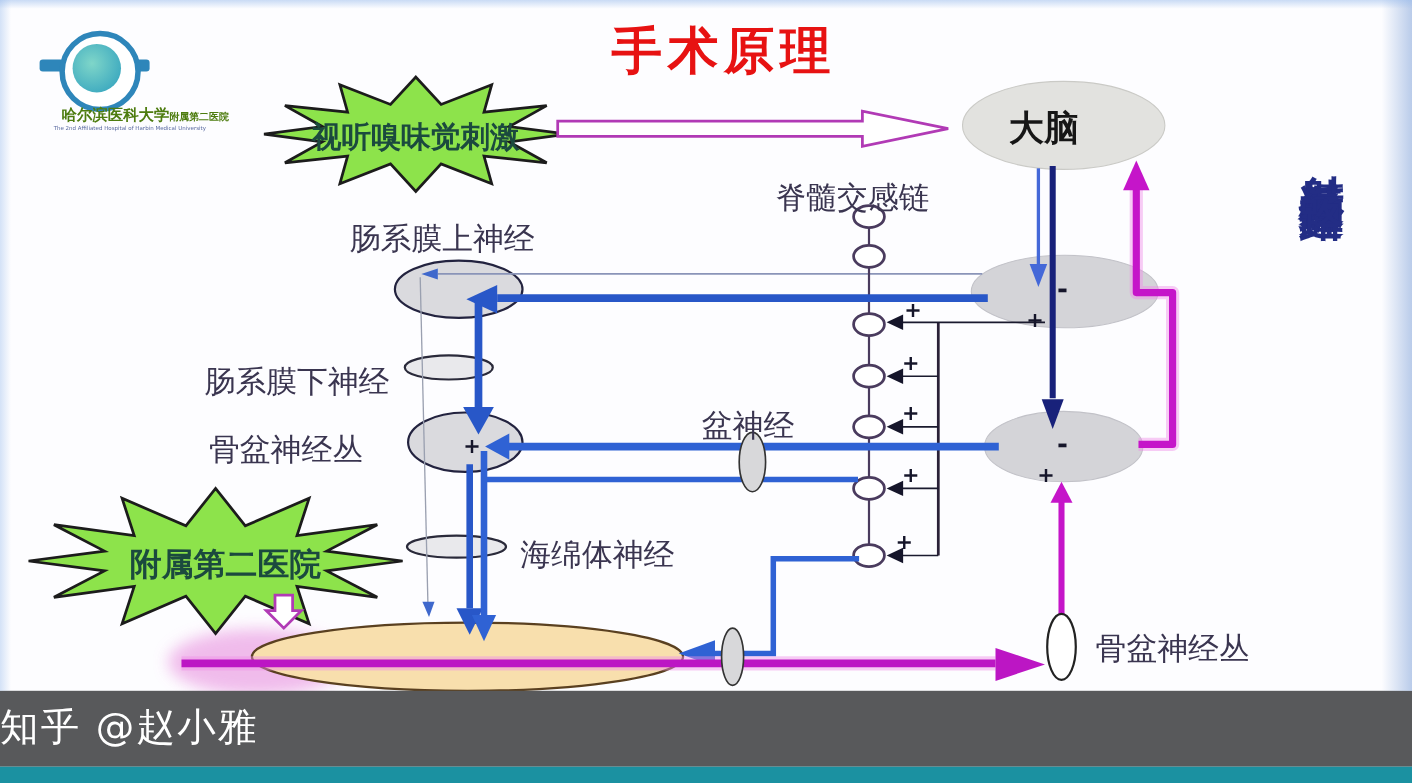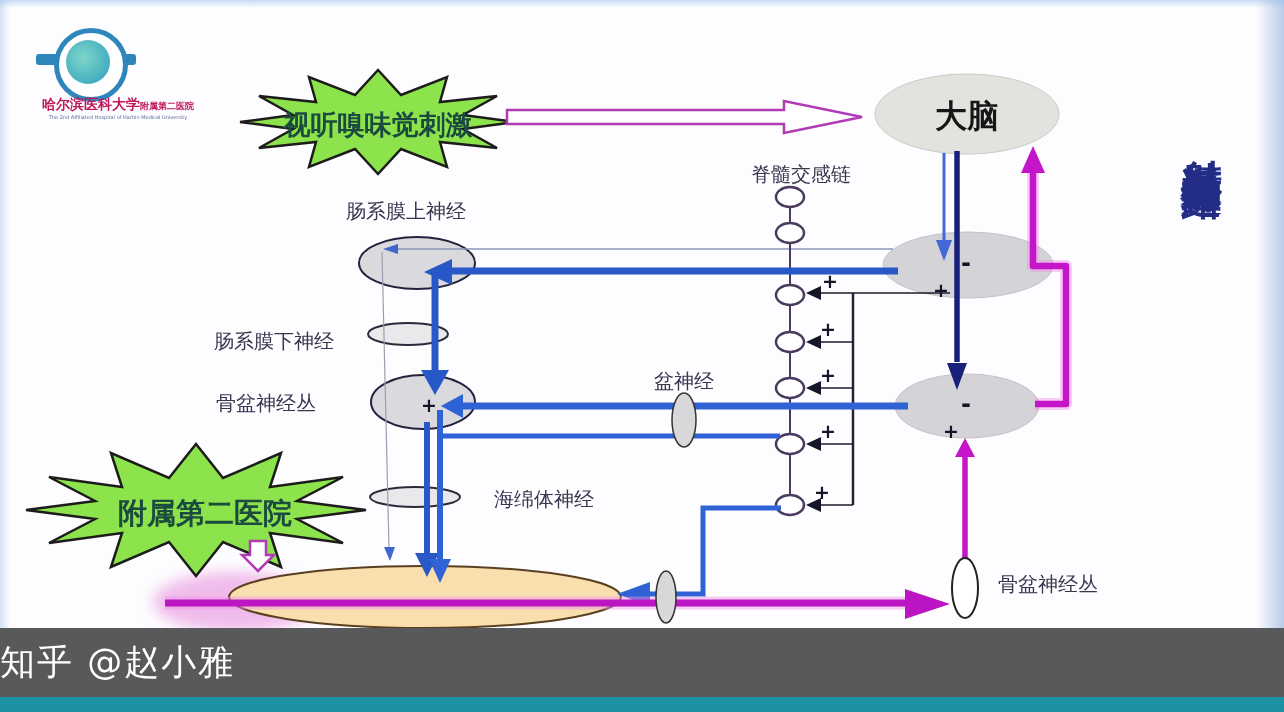--- a/index.html
+++ b/index.html
@@ -8,40 +8,40 @@
   .edge-right{position:absolute;right:0;top:0;width:28px;height:628px;
       background:linear-gradient(to left, rgba(128,162,216,.55), rgba(128,162,216,0));}
   .edge-top{position:absolute;left:0;top:0;width:100%;height:8px;
       background:linear-gradient(to bottom, rgba(150,185,235,.5), rgba(150,185,235,0));}
   .edge-left{position:absolute;left:0;top:0;width:10px;height:628px;
       background:linear-gradient(to right, rgba(150,185,235,.4), rgba(150,185,235,0));}
   .abs{position:absolute;}
   .page-title{left:540px;top:16px;width:236px;text-align:center;
       font-size:46px;font-weight:bold;color:#e71212;letter-spacing:5px;}
   .lbl{color:#3a3550;font-family:"DejaVu Serif","Liberation Serif",serif;
-      font-size:20px;text-align:center;white-space:nowrap;}
+      font-size:28px;white-space:nowrap;}
   .star-text{font-size:27px;font-weight:bold;color:#1b4a3e;text-align:center;white-space:nowrap;}
-  .brain-text{left:917px;top:95px;width:100px;text-align:center;font-size:32px;font-weight:bold;
+  .brain-text{left:917px;top:95px;width:100px;text-align:left;font-size:32px;font-weight:bold;
       color:#161616;font-family:"DejaVu Serif","Liberation Serif",serif;}
   .side-title{left:1176px;top:126px;height:390px;writing-mode:vertical-rl;text-orientation:upright;
       font-size:41px;font-weight:bold;color:#232d85;letter-spacing:3px;line-height:52px;}
   .footer{left:0;top:628px;width:1284px;height:69px;background:#58595b;}
   .footer-teal{left:0;top:697px;width:1284px;height:15px;background:#1b91a1;}
   .watermark{left:0;top:628px;width:1250px;height:69px;line-height:69px;
       color:#ffffff;font-size:35px;letter-spacing:2px;font-weight:500;}
   
   .logo{left:28px;top:8px;width:180px;height:120px;}
   .logo-ring{position:absolute;left:26px;top:20px;width:64px;height:64px;border:5px solid #2e86ba;
       border-radius:50%;background:#fff;}
   .logo-core{position:absolute;left:38px;top:32px;width:44px;height:44px;border-radius:50%;
       background:radial-gradient(circle at 40% 40%, #7fd6c9, #2b9dbd);}
   .logo-bar-l{position:absolute;left:8px;top:46px;width:22px;height:11px;background:#2e86ba;border-radius:3px;}
   .logo-bar-r{position:absolute;left:86px;top:46px;width:22px;height:11px;background:#2e86ba;border-radius:3px;}
-  .logo-caption{position:absolute;left:0px;top:88px;width:180px;text-align:center;
-      font-family:"DejaVu Serif","Liberation Serif",serif;font-weight:bold;color:#be185d;
+  .logo-caption{position:absolute;left:0px;top:88px;width:180px;text-align:right;
+      font-family:"DejaVu Serif","Liberation Serif",serif;font-weight:bold;color:#4d7c0f;
       font-size:14px;white-space:nowrap;filter:blur(0.6px);}
   .logo-caption-en{position:absolute;left:0px;top:106px;width:180px;text-align:center;
       color:#5a6aa0;font-size:5px;white-space:nowrap;filter:blur(0.4px);}
   svg{position:absolute;left:0;top:0;}
 </style>
 </head>
 <body>
 
 <div class="slide">
 
@@ -153,20 +153,21 @@
     <div class="logo-bar-l"></div>
     <div class="logo-bar-r"></div>
     <div class="logo-ring"></div>
     <div class="logo-core"></div>
     <div class="logo-caption">
       <span>哈尔滨医科大学</span><span style="font-size:9px;">附属第二医院</span>
     </div>
     <div class="logo-caption-en">The 2nd Affiliated Hospital of Harbin Medical University</div>
   </div>
 
+  <div class="abs page-title">手术原理</div>
 
   <div class="abs star-text" style="left:268px;top:107px;width:220px;">视听嗅味觉刺激</div>
   <div class="abs star-text" style="left:110px;top:494px;width:190px;font-size:29px;">附属第二医院</div>
 
   <div class="abs brain-text">大脑</div>
   <div class="abs lbl" style="left:705px;top:161px;width:192px;">脊髓交感链</div>
   <div class="abs lbl" style="left:318px;top:198px;width:176px;">肠系膜上神经</div>
   <div class="abs lbl" style="left:186px;top:328px;width:176px;">肠系膜下神经</div>
   <div class="abs lbl" style="left:190px;top:390px;width:152px;">骨盆神经丛</div>
   <div class="abs lbl" style="left:638px;top:368px;width:92px;">盆神经</div>

